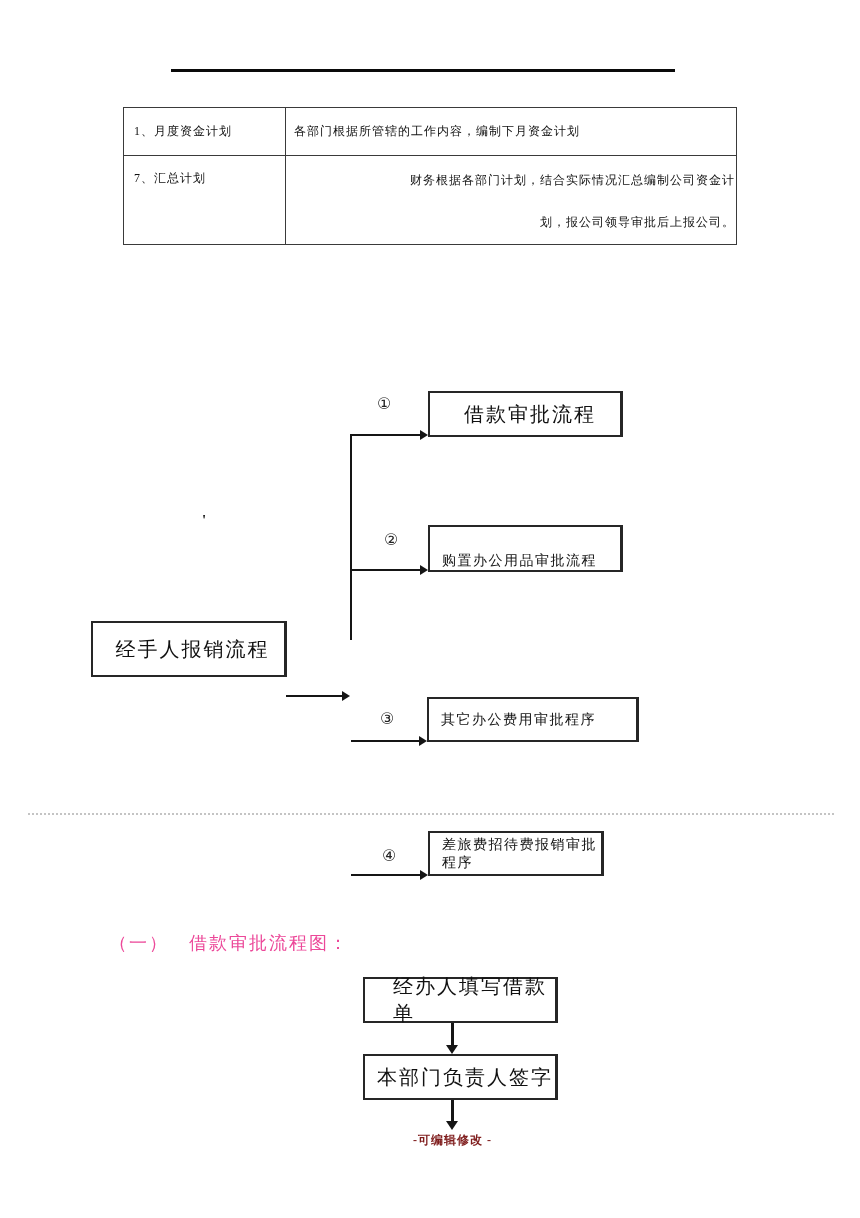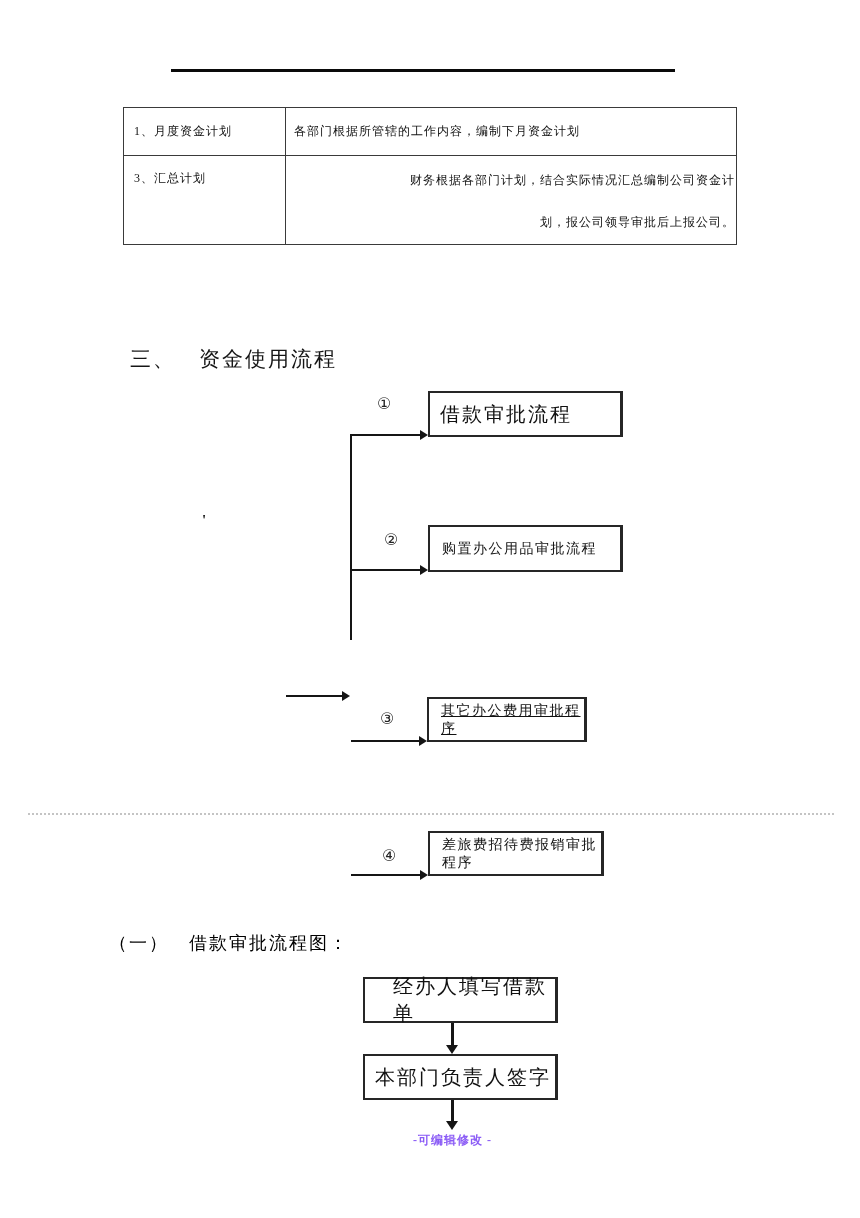--- a/index.html
+++ b/index.html
@@ -11,94 +11,96 @@
   #top-rule{position:absolute;left:171px;top:69px;width:504px;height:3px;background:#0a0a0a;}
   
   #plan-table{position:absolute;left:123px;top:107px;width:614px;border-collapse:collapse;table-layout:fixed;}
   #plan-table td{border:1.5px solid #3a3a3a;font-size:12px;letter-spacing:1px;vertical-align:middle;background:#fff;}
   #plan-table td.c1{width:150px;padding-left:10px;}
   #plan-table td.c2{padding-left:8px;}
   .descline{line-height:42px;height:42px;white-space:nowrap;}
   .descsingle{line-height:normal;}
   
   .h-main{position:absolute;left:130px;top:345px;font-size:21px;letter-spacing:2px;color:#151515;}
-  .h-sub{position:absolute;left:109px;top:931px;font-size:18px;letter-spacing:2px;color:#000000;}
+  .h-sub{position:absolute;left:109px;top:931px;font-size:18px;letter-spacing:2px;color:#ec4899;}
   
   .fbox{position:absolute;box-sizing:border-box;border:2px solid #262626;background:#fff;display:flex;align-items:center;color:#111;border-right-width:3px;border-bottom-width:2px;}
-  .fbox.big{font-size:20px;letter-spacing:2px;padding-left:10px;}
+  .fbox.big{font-size:20px;letter-spacing:2px;padding-left:10px;justify-content:center;}
   .fbox.small{font-size:14px;letter-spacing:1.5px;padding-left:12px;}
   
   .circ{position:absolute;font-size:16px;color:#222;font-family:"DejaVu Sans","Liberation Sans",sans-serif;}
   
   .arrow-right{position:absolute;height:2px;background:#151515;}
   .arrow-right::after{content:"";position:absolute;right:-8px;top:-4px;width:0;height:0;
     border-top:5px solid transparent;border-bottom:5px solid transparent;border-left:8px solid #151515;}
   .arrow-down{position:absolute;width:3px;background:#151515;}
   .arrow-down::after{content:"";position:absolute;bottom:-9px;left:-5px;width:0;height:0;
     border-left:6px solid transparent;border-right:6px solid transparent;border-top:9px solid #151515;}
   .vline{position:absolute;width:2px;background:#151515;}
   
   #pagebreak{position:absolute;left:28px;top:813px;width:806px;height:0;border-top:2px dotted #c4c4c4;}
   
   #stray{position:absolute;left:202px;top:512px;font-size:15px;font-weight:bold;color:#111;}
   
-  #footer{position:absolute;left:355px;top:1132px;width:195px;text-align:center;font-size:12px;font-weight:bold;letter-spacing:1px;color:#8b5cf6;}
+  #footer{position:absolute;left:355px;top:1132px;width:195px;text-align:center;font-size:12px;font-weight:bold;letter-spacing:1px;color:#7f1d1d;}
 </style>
 </head>
 <body>
 
 <div id="page">
 
   <div id="top-rule"></div>
 
   <table id="plan-table">
     <tbody>
         <tr style="height:48px;">
       <td class="c1">1、月度资金计划</td>
       <td class="c2">
         <div class="descsingle">各部门根据所管辖的工作内容，编制下月资金计划</div>
       </td>
     </tr>
     <tr style="height:89px;">
-      <td class="c1" style="vertical-align:top;padding-top:14px;">3、汇总计划</td>
+      <td class="c1" style="vertical-align:top;padding-top:14px;">7、汇总计划</td>
       <td class="c2" style="vertical-align:top;padding-top:3px;text-align:right;">
         <div class="descline">财务根据各部门计划，结合实际情况汇总编制公司资金计</div>
         <div class="descline">划，报公司领导审批后上报公司。</div>
       </td>
     </tr>
   </tbody>
     </table>
 
-  <div class="h-main">三、　资金使用流程</div>
 
   <div class="vline" style="left:350px;top:435px;height:205px;"></div>
   <div class="arrow-right" style="left:350px;top:434px;width:70px;"></div>
   <div class="arrow-right" style="left:350px;top:569px;width:70px;"></div>
   <div class="arrow-right" style="left:286px;top:695px;width:56px;"></div>
   <div class="arrow-right" style="left:351px;top:740px;width:68px;"></div>
   <div class="arrow-right" style="left:351px;top:874px;width:69px;"></div>
 
   <div class="circ" style="left:377px;top:394px;">①</div>
   <div class="circ" style="left:384px;top:530px;">②</div>
   <div class="circ" style="left:380px;top:709px;">③</div>
   <div class="circ" style="left:382px;top:846px;">④</div>
 
   <div class="fbox big" style="left:428px;top:391px;width:195px;height:46px;">
     <span>借款审批流程</span>
   </div>
-  <div class="fbox small" style="left:428px;top:525px;width:195px;height:47px;">
+  <div class="fbox small" style="left:428px;top:525px;width:195px;height:47px;align-items:flex-end;">
     <span>购置办公用品审批流程</span>
   </div>
-  <div class="fbox small" style="left:427px;top:697px;width:160px;height:45px;text-decoration:underline;">
+  <div class="fbox small" style="left:427px;top:697px;width:212px;height:45px;">
     <span>其它办公费用审批程序</span>
   </div>
   <div class="fbox small" style="left:428px;top:831px;width:176px;height:45px;">
     <span>差旅费招待费报销审批程序</span>
   </div>
 
+  <div class="fbox big" style="left:91px;top:621px;width:196px;height:56px;padding-left:8px;">
+    <span>经手人报销流程</span>
+  </div>
 
   <div id="stray">'</div>
 
   <div id="pagebreak"></div>
 
   <div class="h-sub">（一）　借款审批流程图：</div>
 
   <div class="fbox big" style="left:363px;top:977px;width:195px;height:46px;padding-left:28px;">
     <span>经办人填写借款单</span>
   </div>

